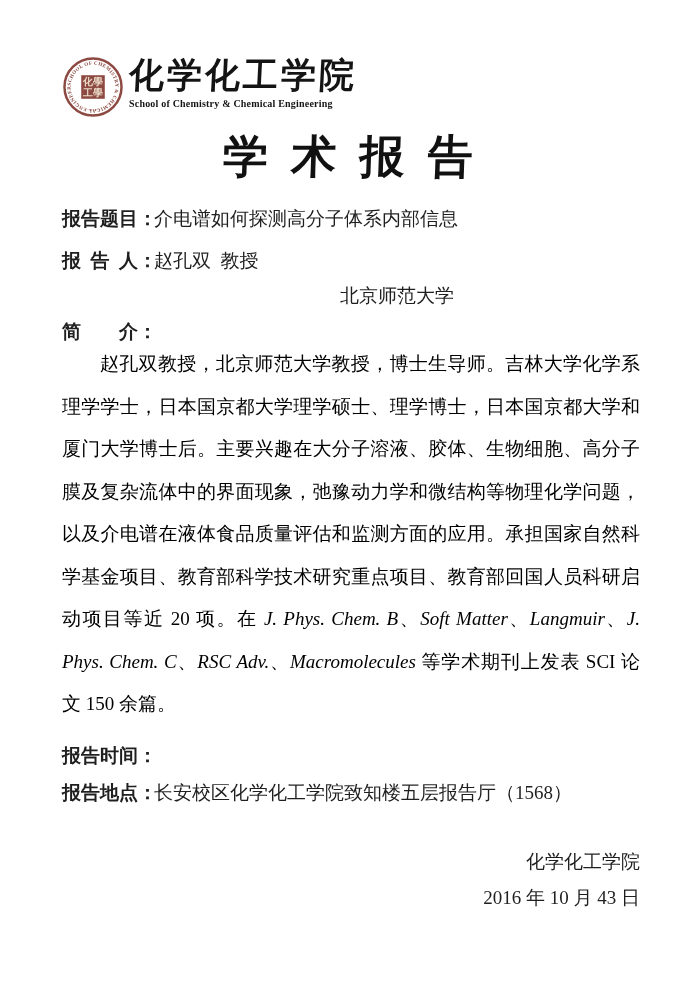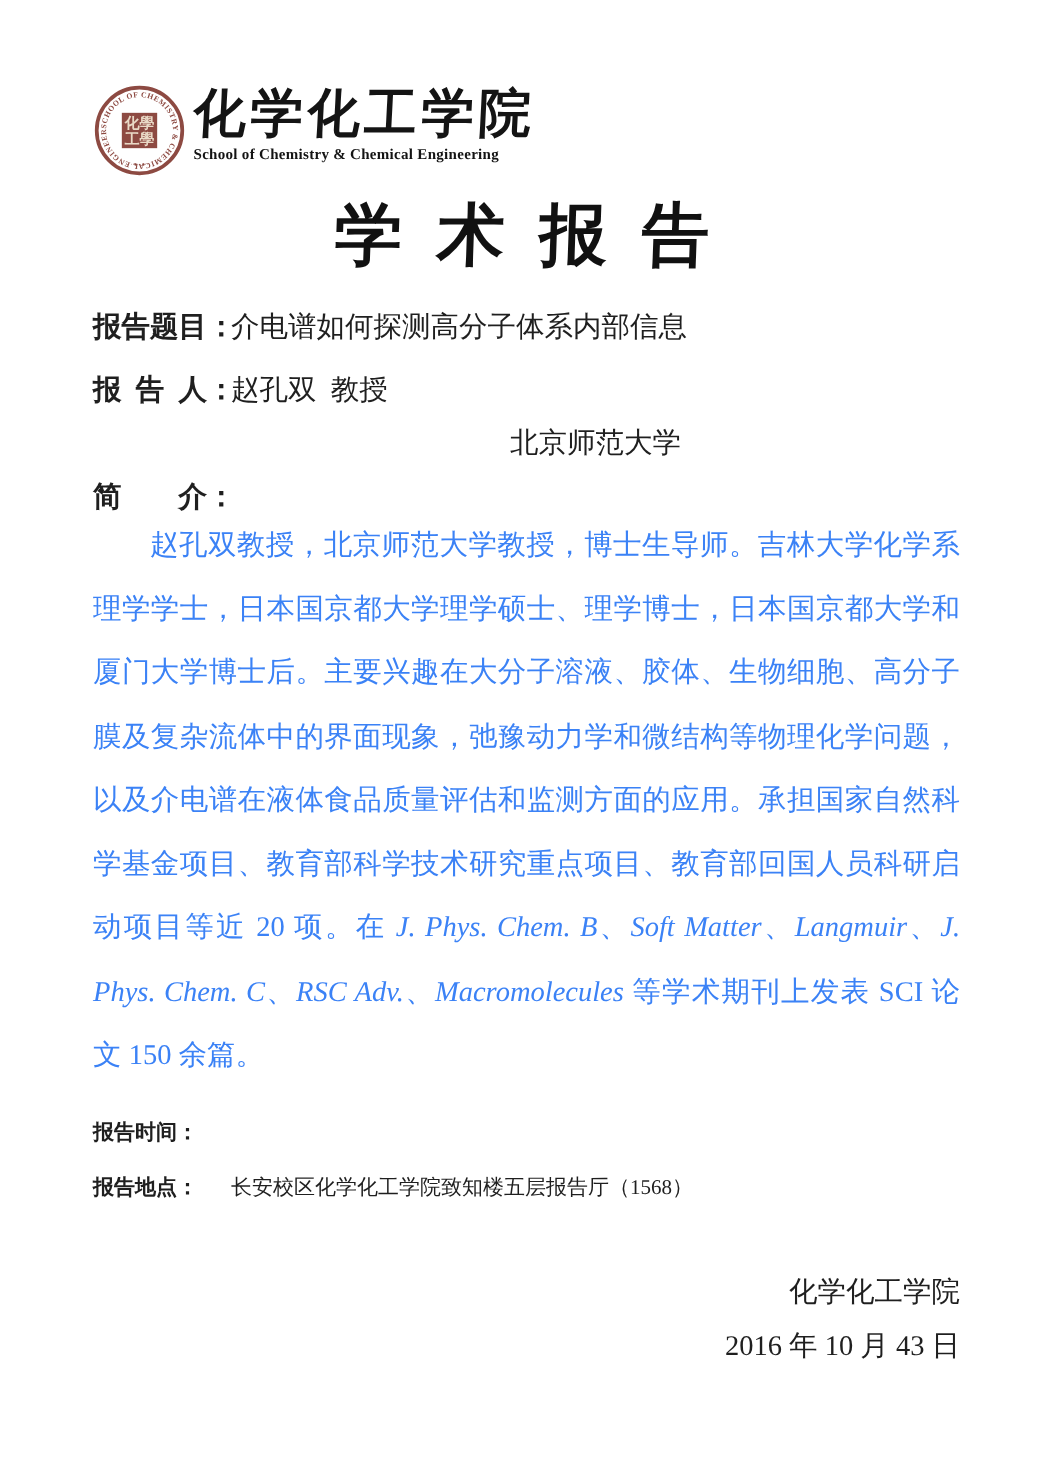--- a/index.html
+++ b/index.html
@@ -62,26 +62,26 @@
   .intro-row { margin-top: 14px; }
 
   
   .bio {
     margin-top: 0px;
     font-size: 19px;
     line-height: 42.5px;
     text-align: justify;
     text-justify: inter-ideograph;
     text-indent: 2em;
-    color: #3b82f6;
+    color: #000000;
   }
   .bio i { font-style: italic; }
 
   
-  .schedule { margin-top: 14px; font-size: 14px; }
+  .schedule { margin-top: 14px; font-size: 19px; }
   .schedule .field + .field { margin-top: 15px; }
 
   
   .footer {
     margin-top: 40px;
     text-align: right;
     font-size: 19px;
     line-height: 36px;
     color: #1f1f1f;
   }

